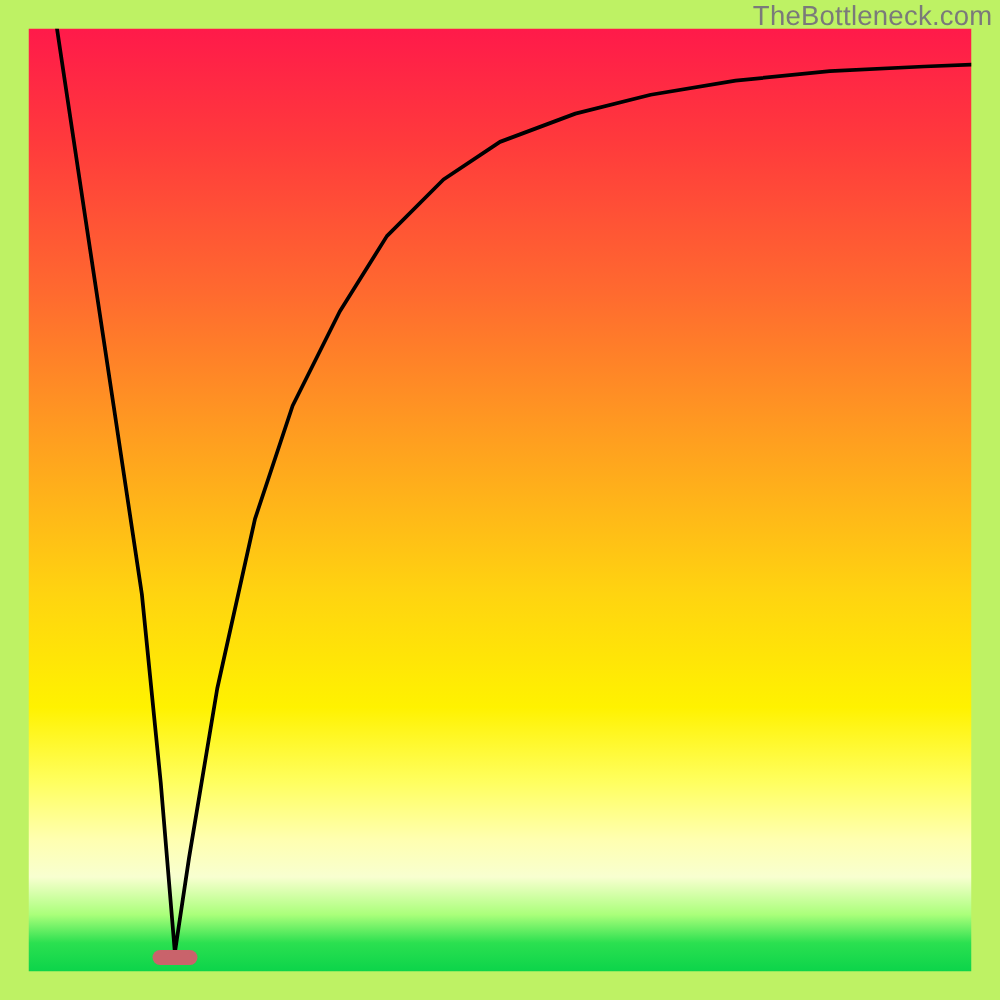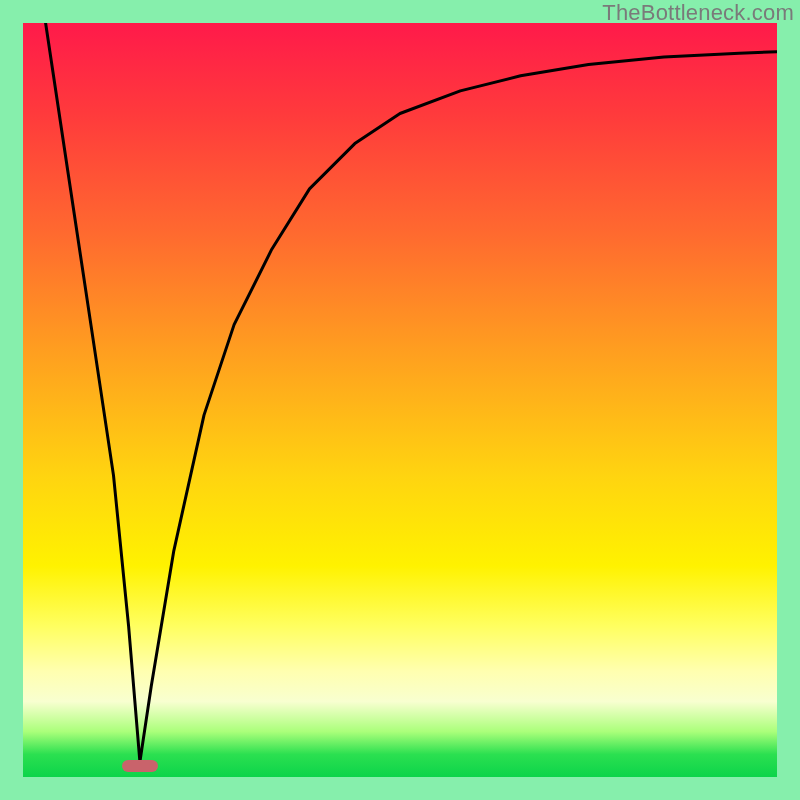--- a/index.html
+++ b/index.html
@@ -8,21 +8,21 @@
     width: 800px;
     height: 800px;
     background: #000;
     font-family: Arial, Helvetica, sans-serif;
     overflow: hidden;
   }
   .frame {
     position: relative;
     width: 800px;
     height: 800px;
-    background: #86efac;
+    background: #bef264;
   }
   .plot-area {
     position: absolute;
     left: 23px;
     top: 23px;
     width: 754px;
     height: 754px;
     
     background: linear-gradient(
       to bottom,

